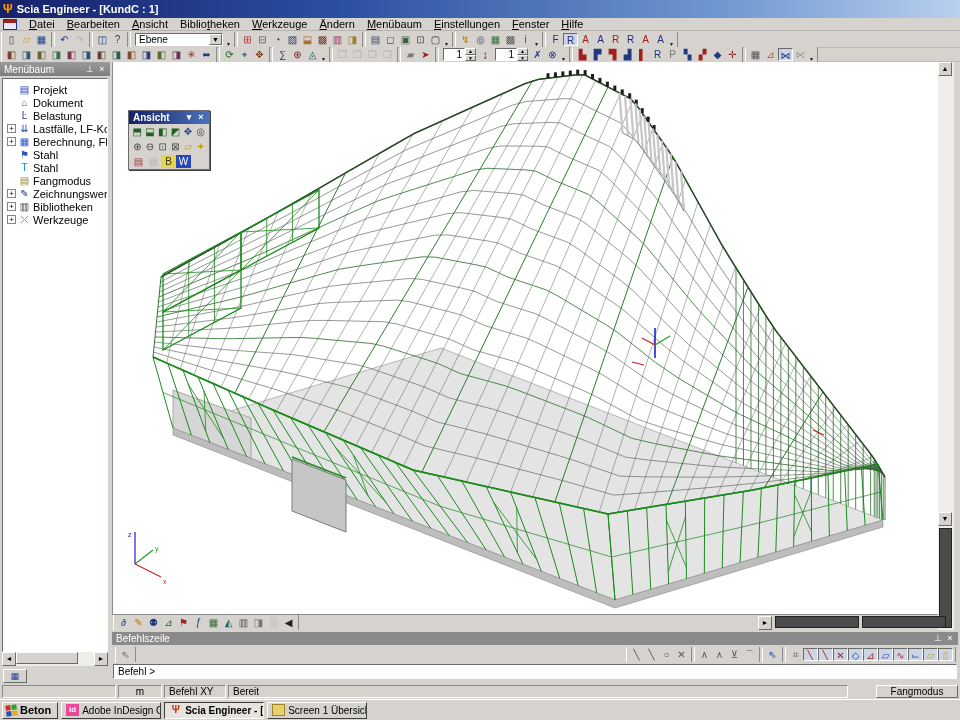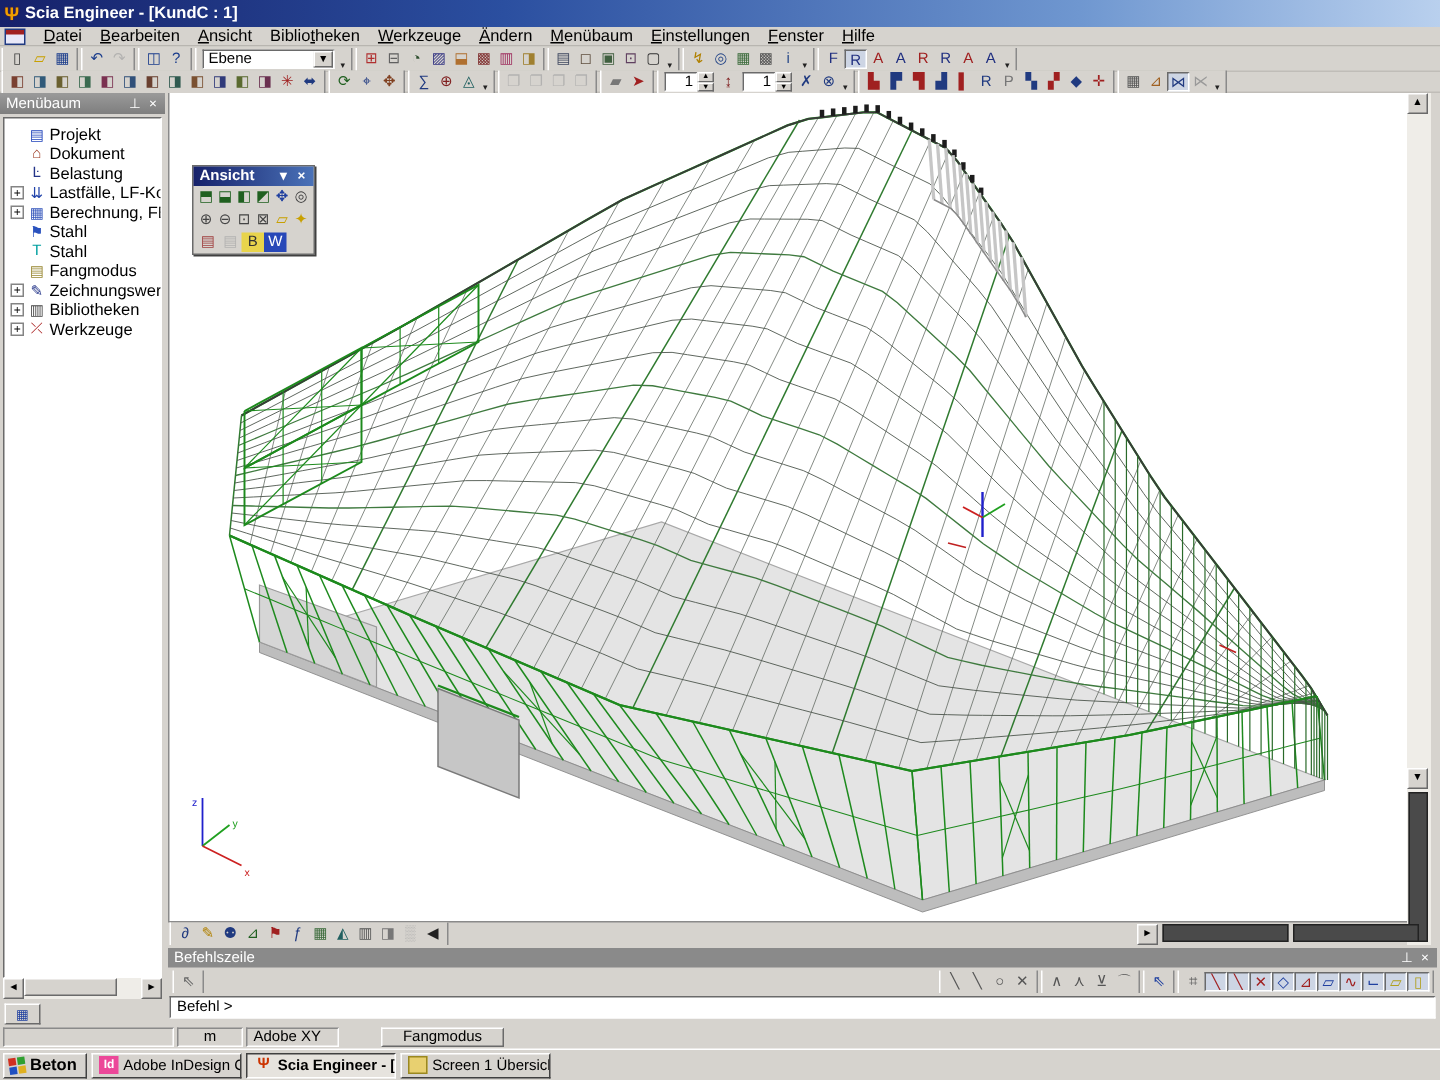--- a/index.html
+++ b/index.html
@@ -686,21 +686,22 @@
         </span>
     </div>
     <div id="cmdinput">
       <span>Befehl &gt;</span>
     </div>
   </div>
 
   <div id="statusbar">
     <span class="spane" id="sp-blank"></span>
     <span class="spane" id="sp-unit">m</span>
-    <span class="spane" id="sp-plane">Adobe XY</span>
+    <span class="spane" id="sp-plane">Befehl XY</span>
+    <span class="spane" id="sp-ready">Bereit</span>
     <span class="spane" id="sp-snap">Fangmodus</span>
   </div>
 
   <div id="taskbar">
     <span id="startbtn">
       <span class="flag">
           <i class="f1"></i>
           <i class="f2"></i>
           <i class="f3"></i>
           <i class="f4"></i>

